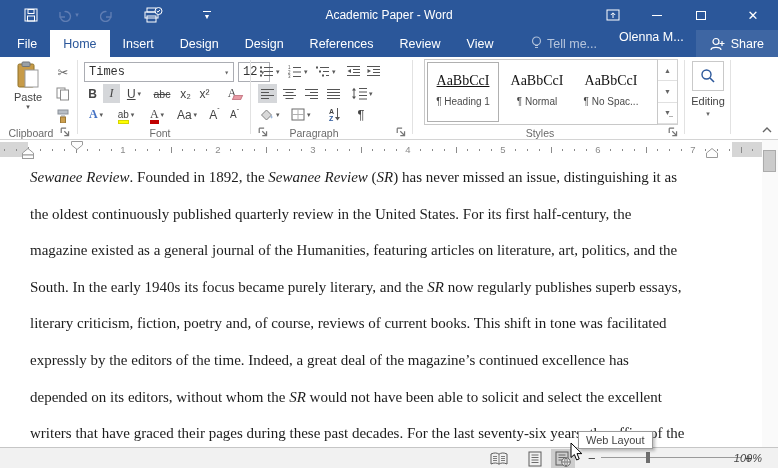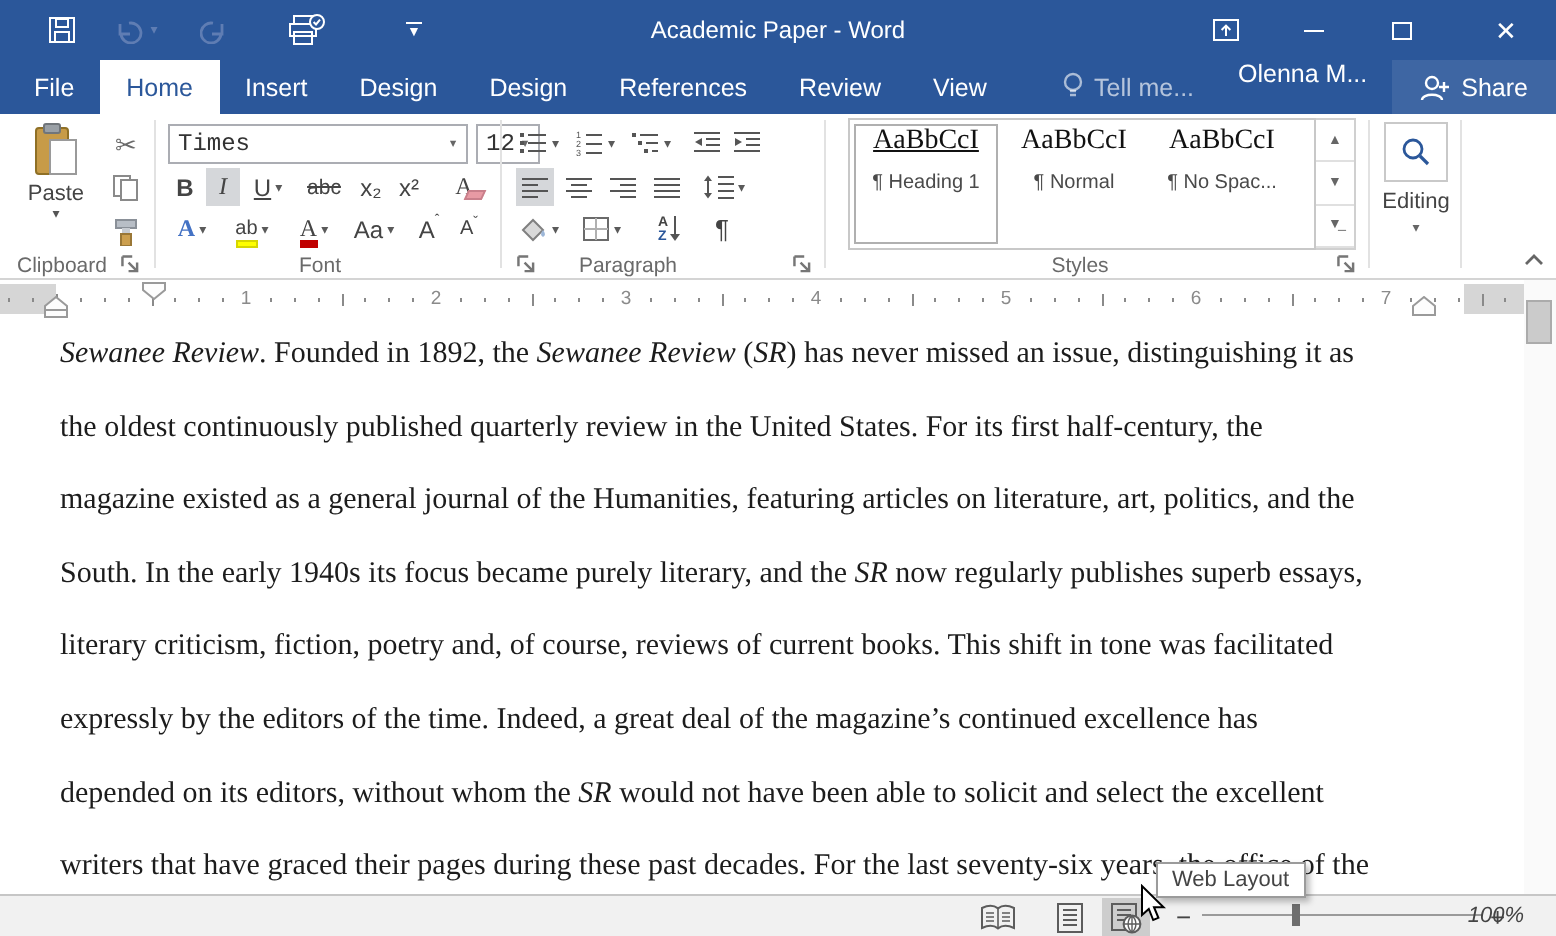--- a/index.html
+++ b/index.html
@@ -55,21 +55,21 @@
   #btn-italic span { font-style:italic; font-family:"Liberation Serif",serif; }
   #btn-underline span { text-decoration:underline; }
   #btn-strike span { text-decoration:line-through; font-size:10.5px; }
   .bar-under { position:relative; line-height:11px; }
   .bar-under .bar { position:absolute; left:0; bottom:-4px; width:100%; height:4px; }
   #fx-a { color:#4472c4; font-weight:bold; font-family:"Liberation Serif",serif; }
   .eraser { display:inline-block; width:9px; height:5px; background:#e89aa4; border:1px solid #c97f8b; transform:skewX(-25deg); margin-left:-3px; margin-top:8px; }
 
   
   #styles-gallery { left:424px; top:2px; width:234px; height:66px; border:1px solid #c8c8c8; background:#fff; display:flex; }
-  .style-card { width:72px; margin:2px 0 2px 2px; text-align:center; cursor:default; border:1px solid transparent; }
+  .style-card { width:72px; margin:2px 0 2px 2px; padding-top:10px; text-align:center; cursor:default; border:1px solid transparent; }
   .style-card.sel { border-color:#b0b0b0; }
   .style-sample { font-family:"Liberation Serif",serif; font-size:14px; color:#111; }
   .style-card.sel .style-sample { text-decoration:underline; }
   .style-name { font-size:10px; color:#4a4a4a; margin-top:7px; white-space:nowrap; overflow:hidden; }
   #styles-scroll { left:658px; top:2px; width:20px; height:66px; border:1px solid #d0d0d0; border-left:none; display:flex; flex-direction:column; }
   #styles-scroll div { flex:1; display:flex; align-items:center; justify-content:center; font-size:7px; color:#666; border-bottom:1px solid #e0e0e0; }
 
   
   #editing-btn { left:690px; top:4px; width:36px; height:62px; display:flex; flex-direction:column; align-items:center; font-size:11px; color:#444; }
   #editing-icon-box { width:32px; height:30px; border:1px solid #c9c9c9; display:flex; align-items:center; justify-content:center; margin-bottom:4px; }

